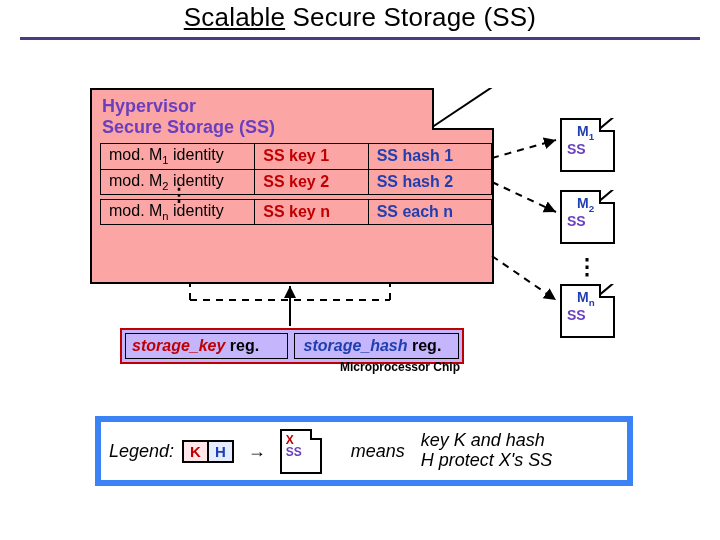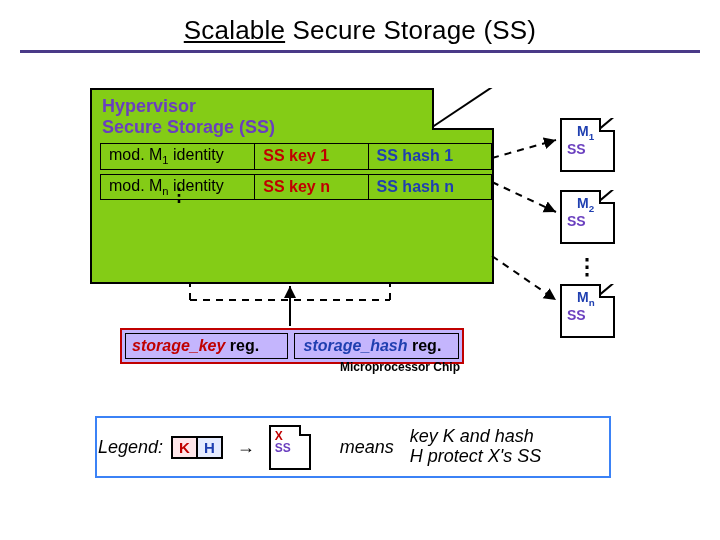--- a/index.html
+++ b/index.html
@@ -6,21 +6,21 @@
     margin: 0;
     padding: 0;
     width: 720px;
     height: 540px;
     background: #fff;
     font-family: Arial, Helvetica, sans-serif;
     position: relative;
   }
   .title-block {
     text-align: center;
-    padding-top: 15px;
+    padding-top: 2px;
   }
   .title {
     font-size: 26px;
     font-weight: 400;
     letter-spacing: .2px;
   }
   .title .u { text-decoration: underline; }
   .subtitle {
     font-size: 20px;
     margin-top: 2px;
@@ -30,21 +30,21 @@
     border-top: 3px solid #4a3a88;
     margin: 4px 20px 0 20px;
   }
 
   
   .hvss {
     position: absolute;
     left: 90px; top: 88px;
     width: 400px; height: 192px;
     border: 2px solid #000;
-    background: #84cc16;
+    background: #fca5a5;
   }
   .hvss .fold {
     position: absolute;
     right: -2px; top: -2px;
     width: 60px; height: 40px;
     background: #fff;
     border-left: 2px solid #000;
     border-bottom: 2px solid #000;
   }
   .hvss .fold::after {
@@ -154,23 +154,23 @@
     position:absolute; left:120px; top:360px;
     width:340px; text-align:right;
     font-weight:700; font-size:12px;
   }
 
   
   .legend {
     position:absolute;
     left: 95px; top: 416px;
     width: 510px; height: 58px;
-    border: 2px solid #3b82f6;
+    border: 6px solid #3b82f6;
     display:flex; align-items:center;
-    padding: 0 1px;
+    padding: 0 8px;
     gap: 8px;
   }
   .legend .lt { font-style: italic; font-size:18px; }
   .legend .kcell, .legend .hcell {
     border: 2px solid #000;
     padding: 1px 6px;
     font-weight:700;
     font-size:15px;
   }
   .legend .kcell { background:#ffe6ea; color:#c00000; }
@@ -212,27 +212,32 @@
     <span>Hypervisor</span><br>
     <span>Secure Storage (SS)</span>
   </div>
   <table class="hvss-table">
     <tbody>
         <tr>
       <td class="col-id"><span>mod. M</span><sub>1</sub><span> identity</span></td>
       <td class="col-key">SS key 1</td>
       <td class="col-hash">SS hash 1</td>
     </tr>
+    <tr>
+      <td class="col-id"><span>mod. M</span><sub>2</sub><span> identity</span></td>
+      <td class="col-key">SS key 2</td>
+      <td class="col-hash">SS hash 2</td>
+    </tr>
     <tr class="gap">
           <td colspan="3"></td>
         </tr>
     <tr>
       <td class="col-id"><span>mod. M</span><sub>n</sub><span> identity</span></td>
       <td class="col-key">SS key n</td>
-      <td class="col-hash">SS hash n</td>
+      <td class="col-hash">SS each n</td>
     </tr>
   </tbody>
     </table>
 </div>
 <div class="vdots">⋮</div>
 
 <div class="ssdoc" style="left:560px; top:118px;">
   <div class="df"></div>
     <div class="df2"></div>
   <div class="ln1"><span>M</span><sub>1</sub></div>

